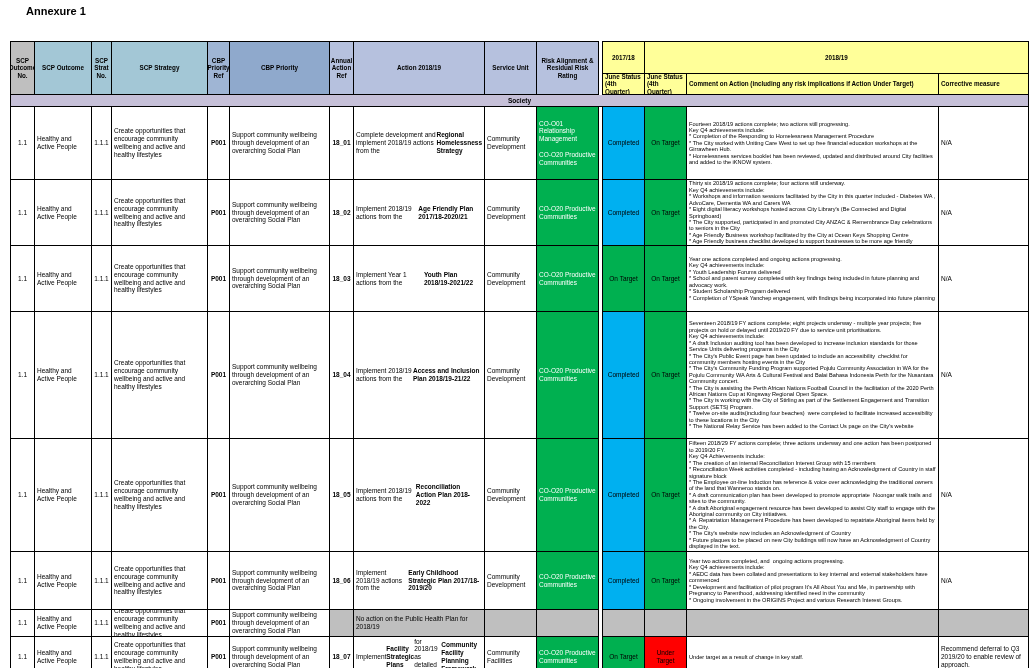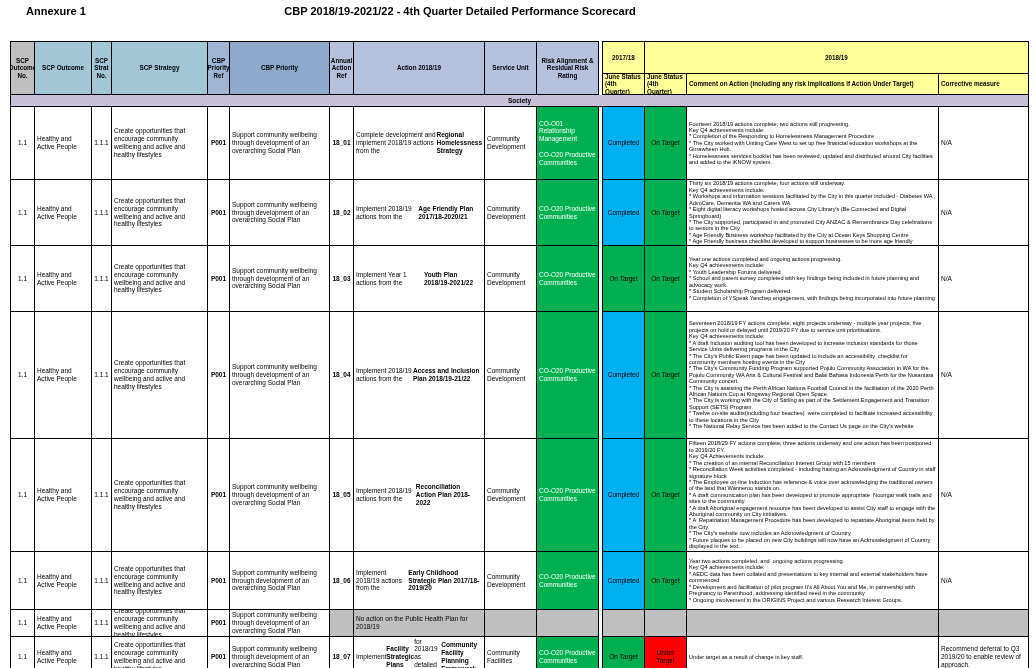--- a/index.html
+++ b/index.html
@@ -42,21 +42,20 @@
   .yh2{height:21px;}
   .hrow2{display:flex;height:21px;}
   .hleft{justify-content:flex-start;text-align:left;}
 </style>
 </head>
 <body>
 
 <div class="page">
   <div class="titlebar">
     <div class="annexure">Annexure 1</div>
-    <div class="title">CBP 2018/19-2021/22 - 4th Quarter Detailed Performance Scorecard</div>
   </div>
 
   <div class="grid">
 
     <div class="row" style="height:54px">
       <div class="cell hc hgray w1 first btop center">SCP Outcome No.</div>
       <div class="cell hc hcyan w2 btop center">SCP Outcome</div>
       <div class="cell hc hcyan w3 btop center">SCP Strat No.</div>
       <div class="cell hc hcyan w4 btop center">SCP Strategy</div>
       <div class="cell hc hblue1 w5 btop center">CBP Priority Ref</div>

